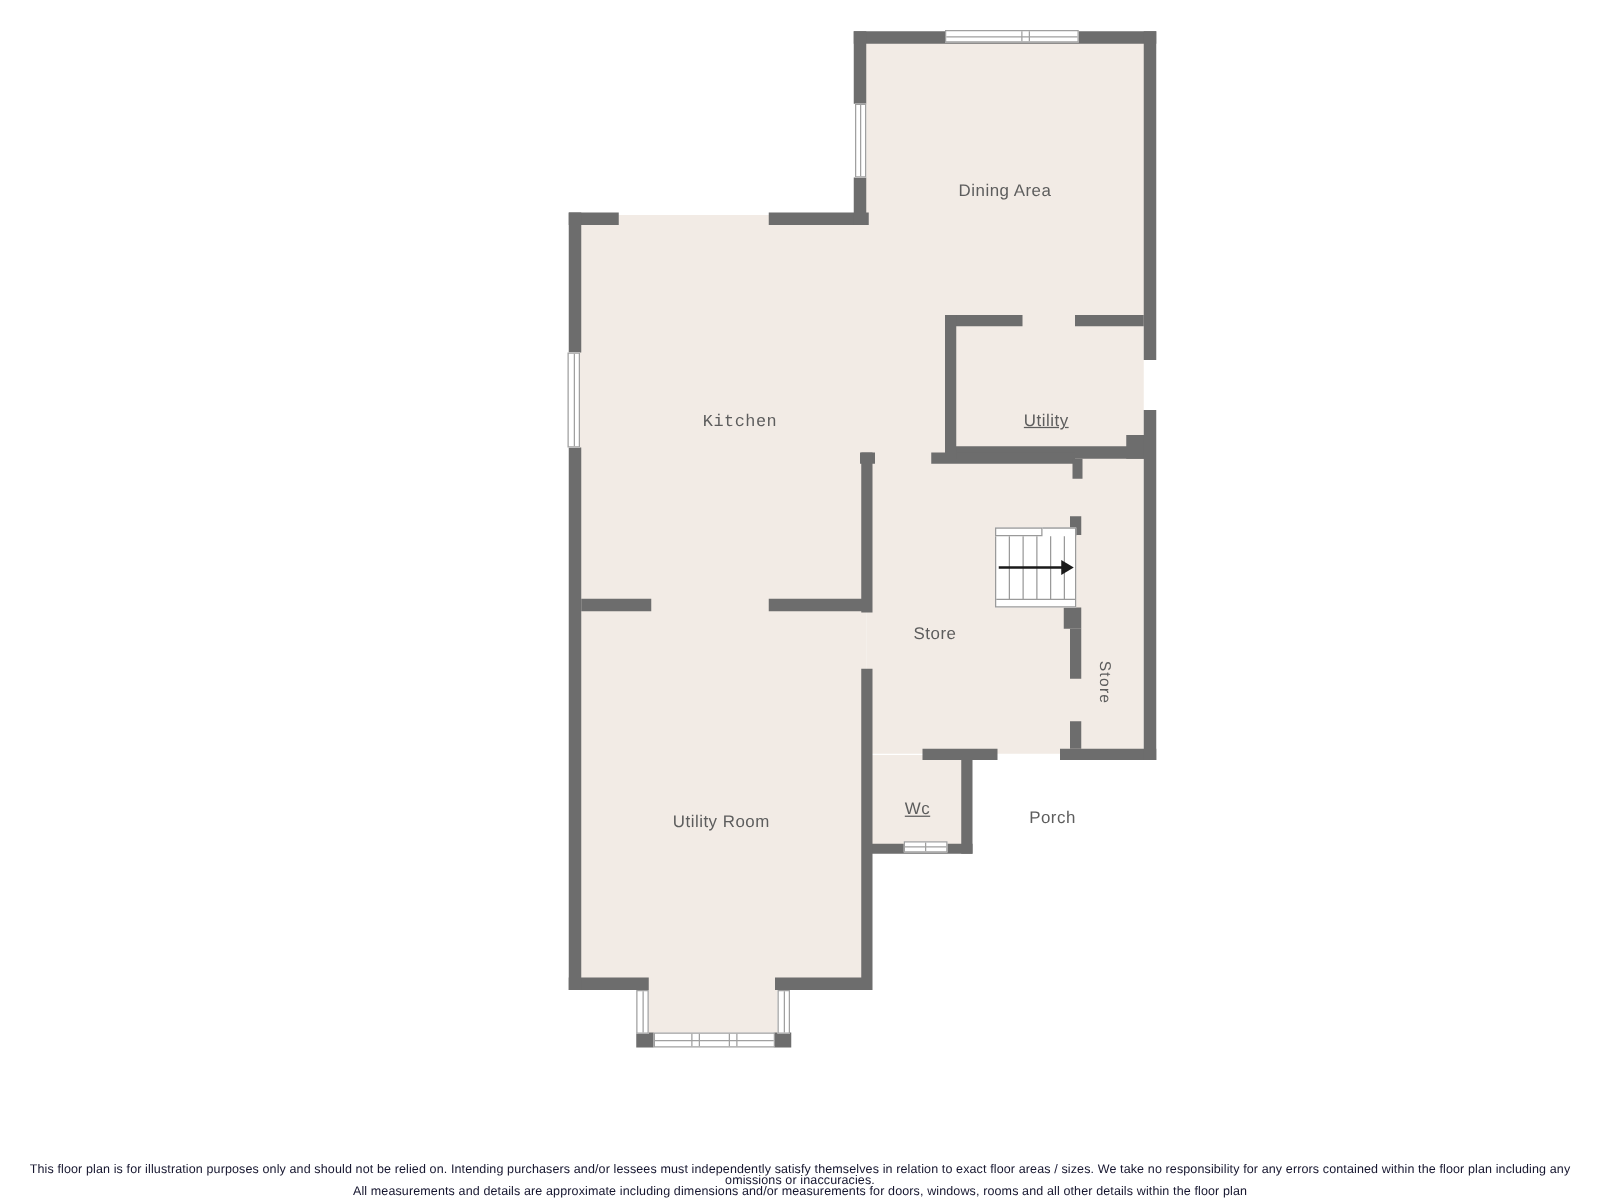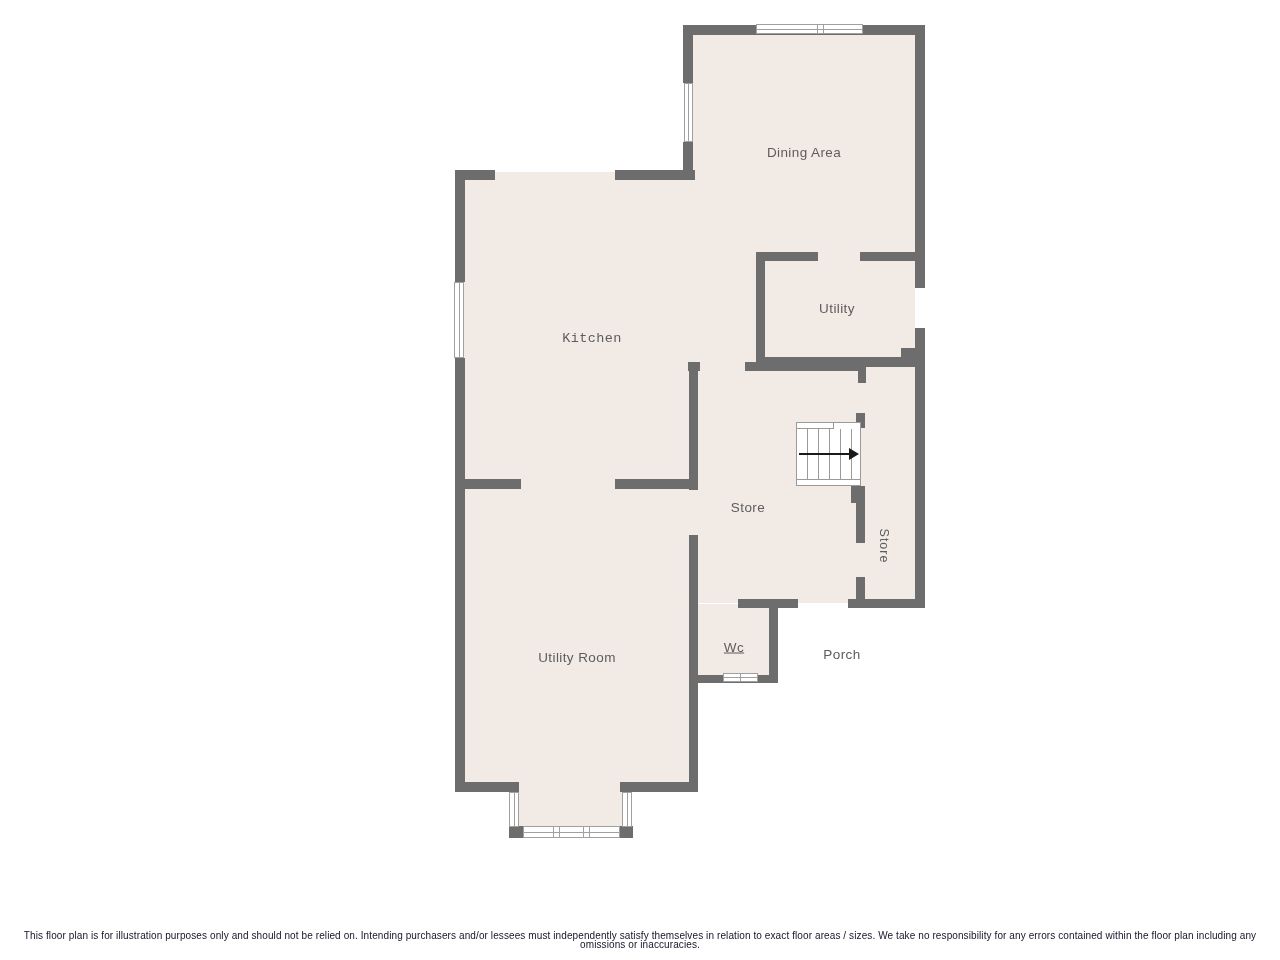--- a/index.html
+++ b/index.html
@@ -112,24 +112,25 @@
     <div class="tread" style="left:770px;"></div>
     <div class="tread" style="left:781px;"></div>
     <div class="tread" style="left:792px;"></div>
     <div class="tread" style="left:803px;"></div>
     <div class="stair-bottomline"></div>
     <div class="arrow-line"></div>
     <div class="arrow-head"></div>
 
     <div class="lbl" style="left:756px;top:152px;">Dining Area</div>
     <div class="lbl" style="left:544px;top:338px;font-family:Liberation Mono, monospace;">Kitchen</div>
-    <div class="lbl" style="left:789px;top:308px;">Utility</div>
+    <div class="lbl" style="left:789px;top:336px;text-decoration:underline;">Utility</div>
     <div class="lbl" style="left:700px;top:507px;">Store</div>
     <div class="lbl lbl-vert" style="left:836px;top:546px;">Store</div>
     <div class="lbl" style="left:529px;top:657px;">Utility Room</div>
     <div class="lbl" style="left:686px;top:647px;text-decoration:underline;">Wc</div>
     <div class="lbl" style="left:794px;top:654px;text-align:center;">Porch</div>
   </div>
 
   <div class="disclaimer">
     <div>This floor plan is for illustration purposes only and should not be relied on. Intending purchasers and/or lessees must independently satisfy themselves in relation to exact floor areas / sizes. We take no responsibility for any errors contained within the floor plan including any omissions or inaccuracies.</div>
+    <div>All measurements and details are approximate including dimensions and/or measurements for doors, windows, rooms and all other details within the floor plan</div>
   </div>
 </div>
 
 </body></html>

